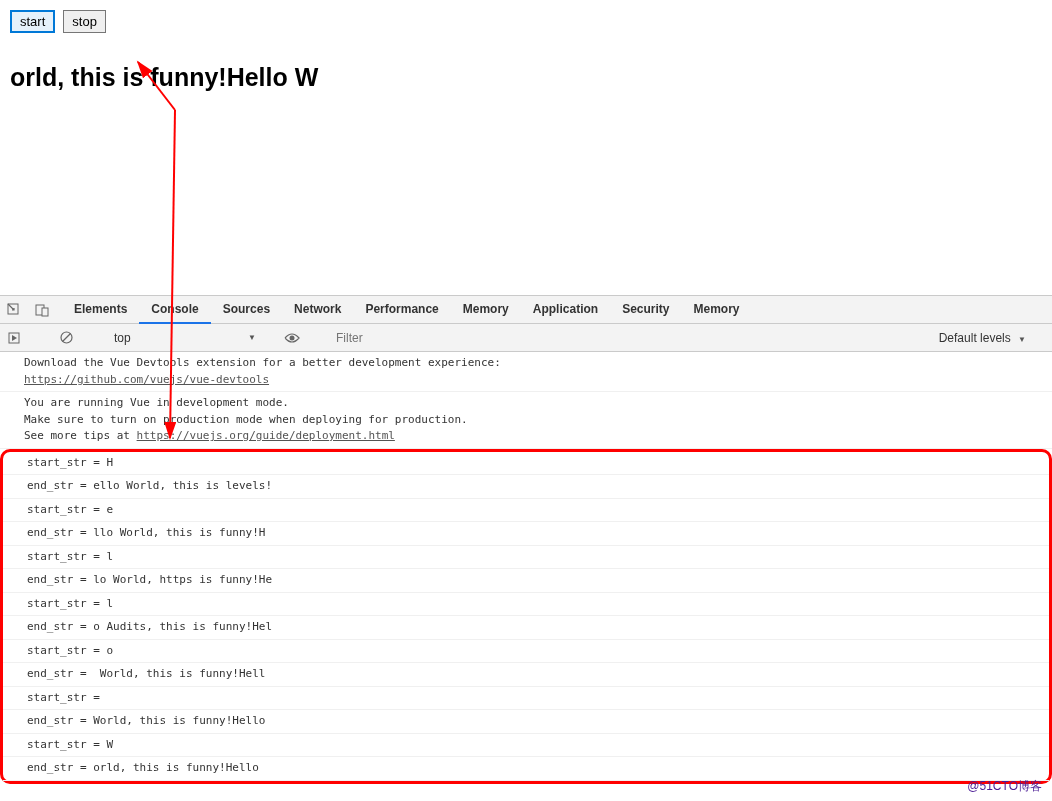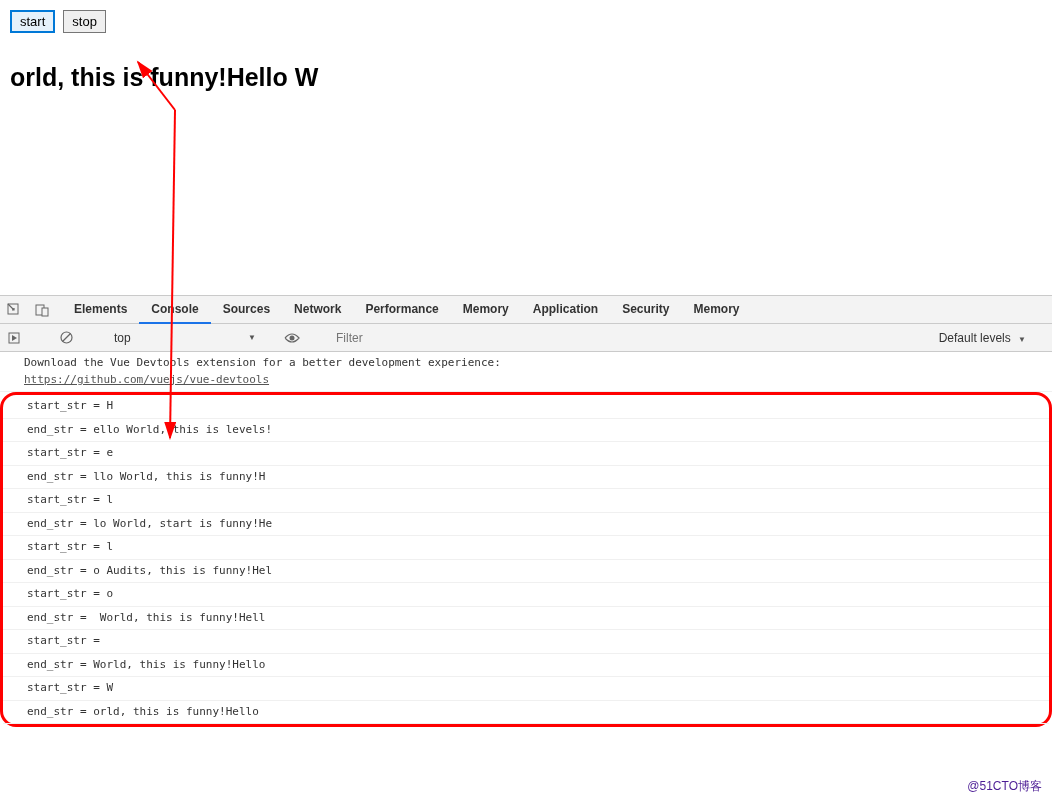--- a/index.html
+++ b/index.html
@@ -24,21 +24,21 @@
 .dt-toolbar { display: flex; align-items: center; height: 28px; border-bottom: 1px solid #cacaca; padding: 0 6px; gap: 24px; background: #f3f3f3; }
 .dt-select { display: flex; align-items: center; gap: 4px; padding: 2px 4px; font-size: 12px; color: #333; min-width: 150px; justify-content: space-between; }
 .dt-filter { flex: 1; }
 .dt-filter input { border: none; background: transparent; font-size: 12px; color: #888; outline: none; width: 100%; }
 .dt-levels { font-size: 12px; color: #333; margin-right: 20px; }
 .dt-body { font-family: Menlo, Consolas, monospace; font-size: 11px; }
 .dt-msg { padding: 3px 0 3px 24px; border-bottom: 1px solid #f0f0f0; white-space: pre; line-height: 1.5; }
 .dt-msg a { color: #545454; text-decoration: underline; }
 
 
-.red-box { border: 3px solid #ff0000; border-radius: 16px; }
+.red-box { border: 3px solid #ff0000; border-radius: 10px; }
 
 
 .tri-down::after { content: "▼"; font-size: 8px; color: #555; margin-left: 4px; }
 
 .watermark { position: absolute; right: 10px; bottom: 6px; color: #4c1d95; font-size: 12px; font-family: sans-serif; }
 </style>
 </head>
 <body>
 
 <div class="page-area">
@@ -115,28 +115,31 @@
       <input type="text" placeholder="Filter" style="">
     </div>
     <div class="dt-levels tri-down">
       <span>Default levels</span>
     </div>
   </div>
 
   <div class="dt-body">
     <div class="dt-msg"><span>Download the Vue Devtools extension for a better development experience:</span>
 <a>https://github.com/vuejs/vue-devtools</a></div>
+    <div class="dt-msg"><span>You are running Vue in development mode.</span>
+<span>Make sure to turn on production mode when deploying for production.</span>
+<span>See more tips at </span><a>https://vuejs.org/guide/deployment.html</a></div>
 
     <div class="red-box" id="log-box">
         <div class="dt-msg">start_str = H</div>
         <div class="dt-msg">end_str = ello World, this is levels!</div>
         <div class="dt-msg">start_str = e</div>
         <div class="dt-msg">end_str = llo World, this is funny!H</div>
         <div class="dt-msg">start_str = l</div>
-        <div class="dt-msg">end_str = lo World, start is funny!He</div>
+        <div class="dt-msg">end_str = lo World, https is funny!He</div>
         <div class="dt-msg">start_str = l</div>
         <div class="dt-msg">end_str = o Audits, this is funny!Hel</div>
         <div class="dt-msg">start_str = o</div>
         <div class="dt-msg">end_str =  World, this is funny!Hell</div>
         <div class="dt-msg">start_str = </div>
         <div class="dt-msg">end_str = World, this is funny!Hello </div>
         <div class="dt-msg">start_str = W</div>
         <div class="dt-msg">end_str = orld, this is funny!Hello </div>
       </div>
   </div>

